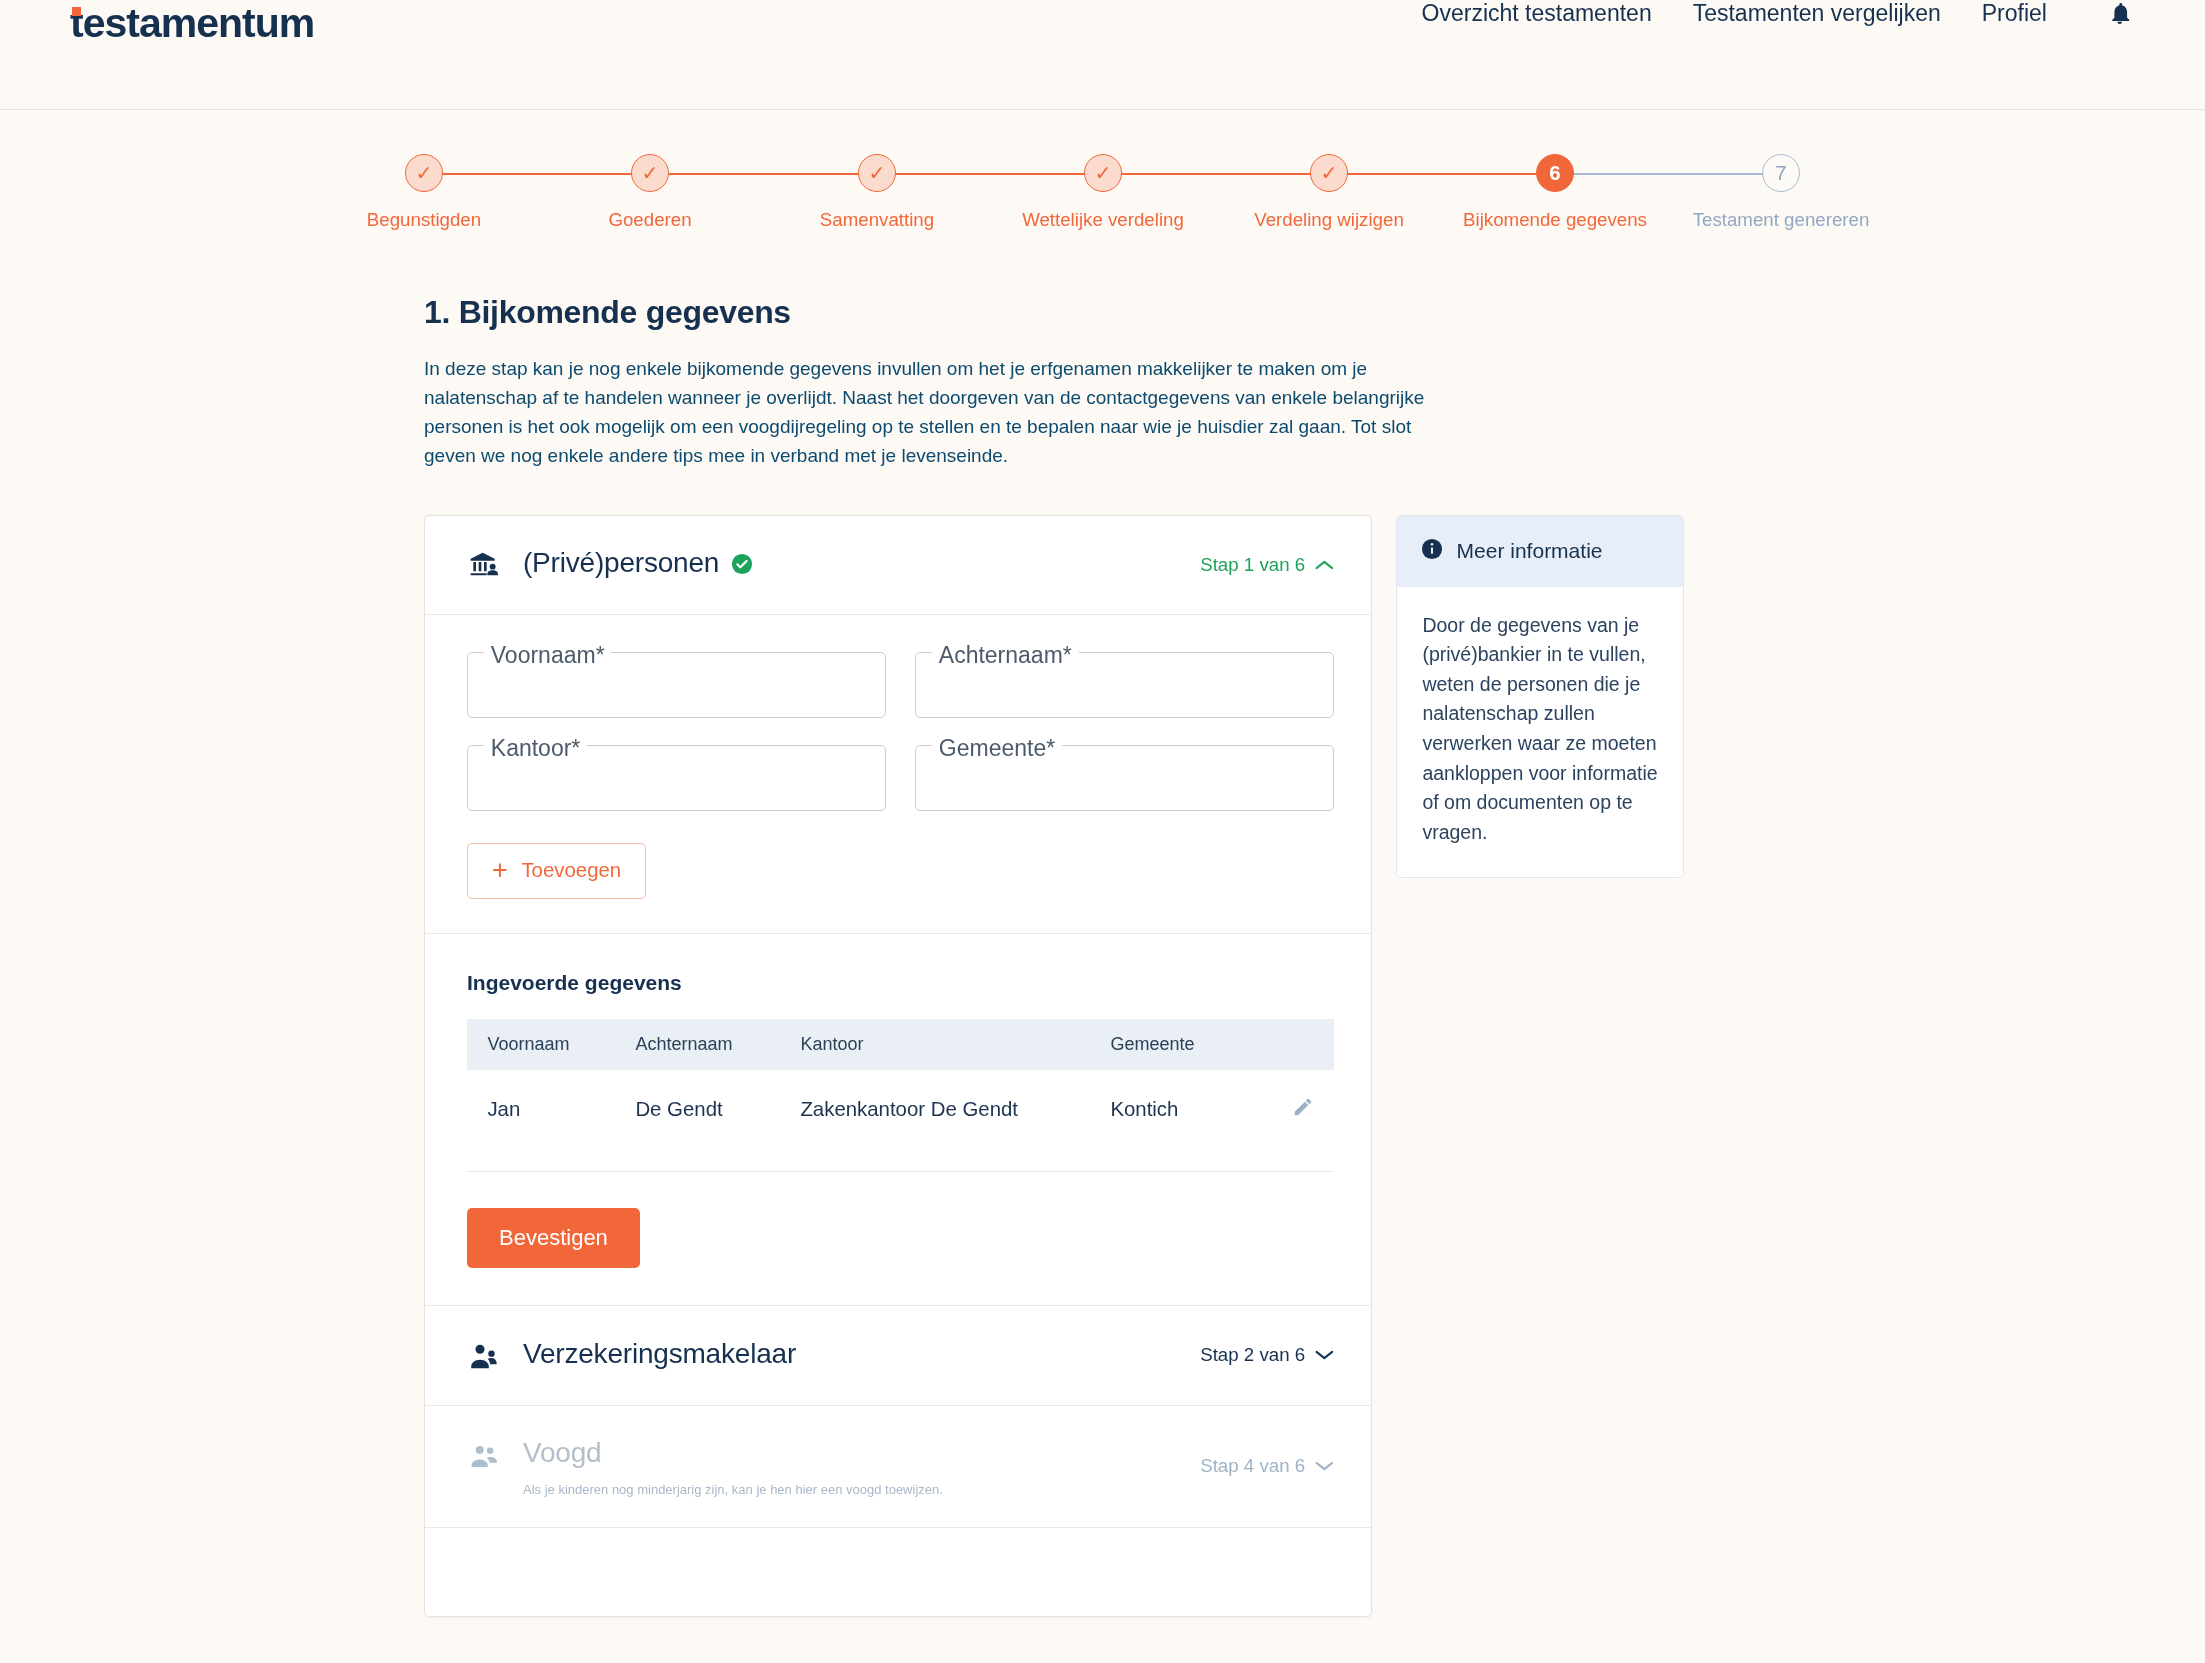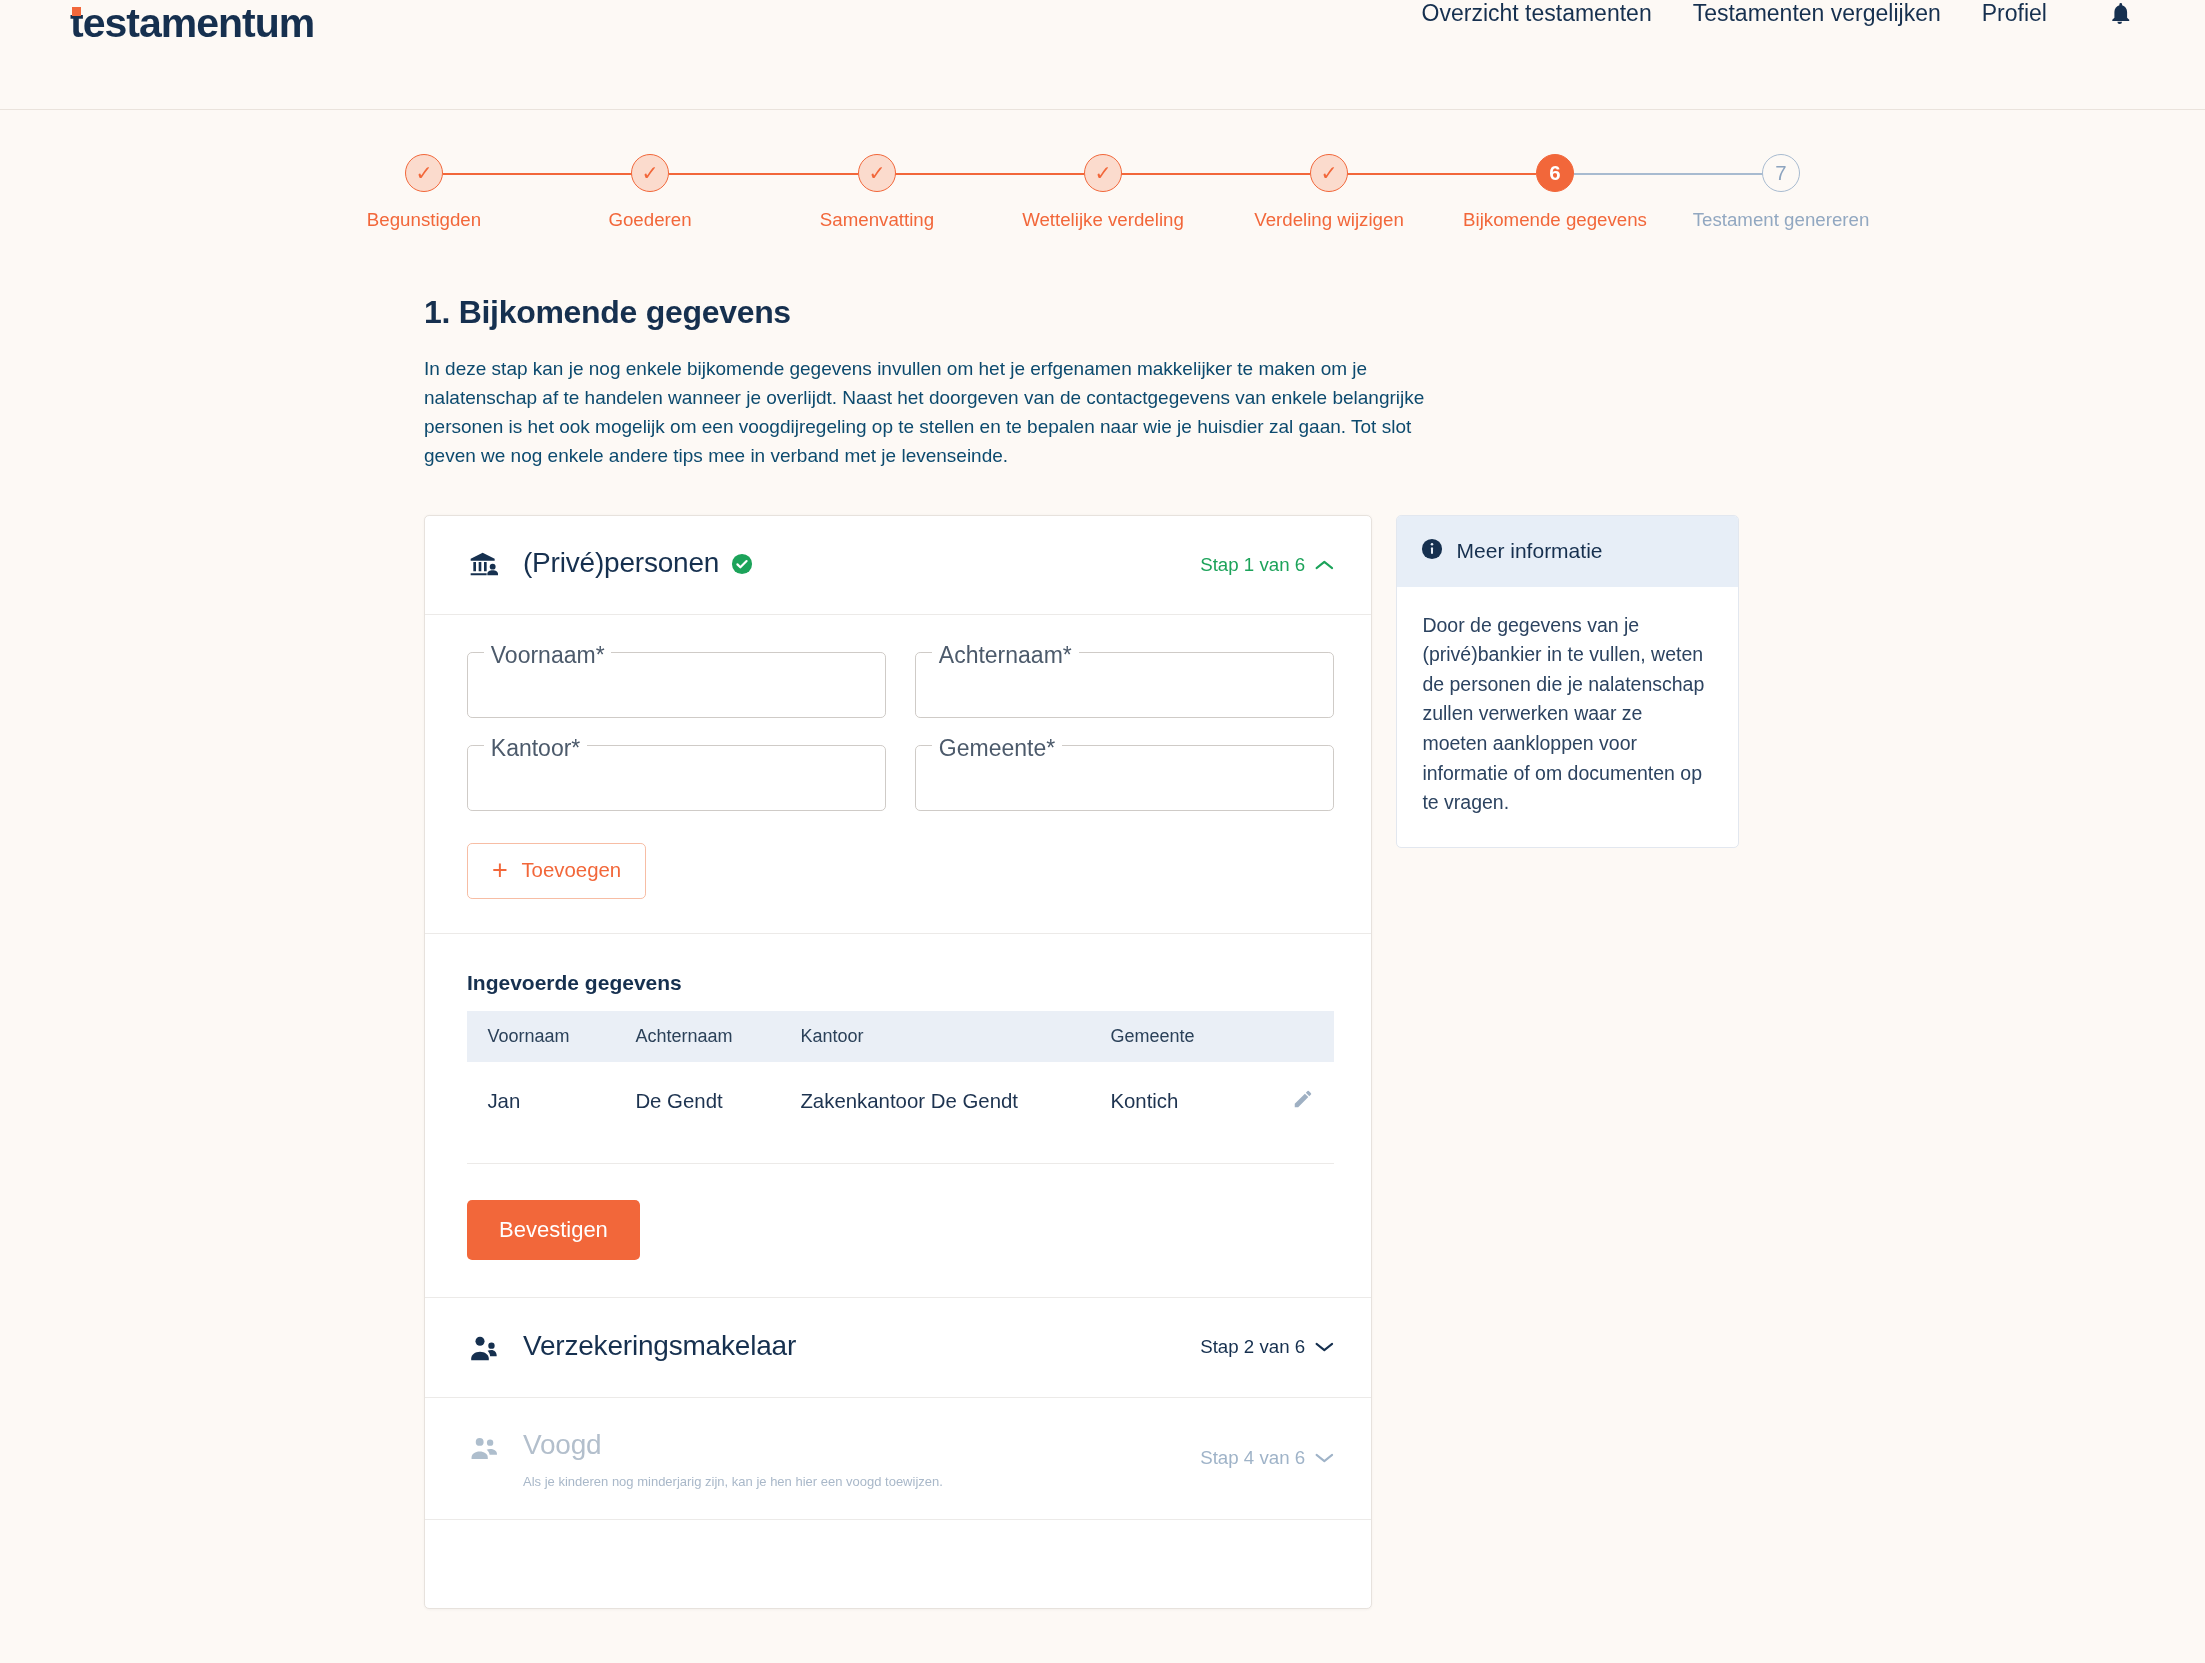--- a/index.html
+++ b/index.html
@@ -102,38 +102,38 @@
   .add-btn {
     margin-top: 32px; display: inline-flex; align-items: center; gap: 13.6px;
     border: 0.8px solid #f7bda4; color: #f2673a; background: #fff;
     border-radius: 5.1px; padding: 13.6px 24px; font-size: 20.4px; cursor: pointer;
     font-family: "Liberation Sans", sans-serif;
   }
   .add-plus { font-size: 27px; line-height: 1; font-weight: 300; }
 
   .divider { height: 0.8px; background: #eceae8; margin: 34px -37px 0 -42px; }
 
-  .data-title { font-size: 21px; font-weight: 600; margin: 37px 0 16px 0; }
+  .data-title { font-size: 21px; font-weight: 600; margin: 37px 0 24px 0; }
   table.data { width: 100%; border-collapse: collapse; }
   table.data th {
     background: #eaeff6; text-align: left; font-size: 18px; font-weight: 400;
     color: #2b4159; padding: 15.3px 0 15.3px 20.4px;
   }
   table.data td { font-size: 20.4px; padding: 25.4px 0 25.4px 20.4px; color: #1d3category; color: #1d3350; }
   .edit-cell { text-align: right; padding-right: 20.4px !important; width: 68px; }
   .edit-icon { cursor: pointer; display: inline-flex; }
 
   .confirm-row { display: flex; padding: 36px 37px 37px 0; border-top: 0.8px solid #eceae8; margin-top: 23px; }
   .btn-confirm {
     background: #f2673a; color: #fff; border: 0; border-radius: 5.1px;
     padding: 17px 32px; font-size: 22px; cursor: pointer; font-family: "Liberation Sans", sans-serif;
   }
 
   
-  .info-panel { width: 343px; border: 0.8px solid #e2e7ef; border-radius: 5.1px; overflow: hidden; background: #fff; }
+  .info-panel { width: 288px; border: 0.8px solid #e2e7ef; border-radius: 5.1px; overflow: hidden; background: #fff; }
   .info-head {
     background: #e7eef7; display: flex; align-items: center; gap: 13.6px;
     padding: 22px 24px; font-size: 21px; color: #16304f;
   }
   .info-body { padding: 24px 25.4px 29px 25.4px; font-size: 19.5px; line-height: 1.52; color: #2c4360; }
 </style>
 </head>
 <body>
 
 <div class="page">

